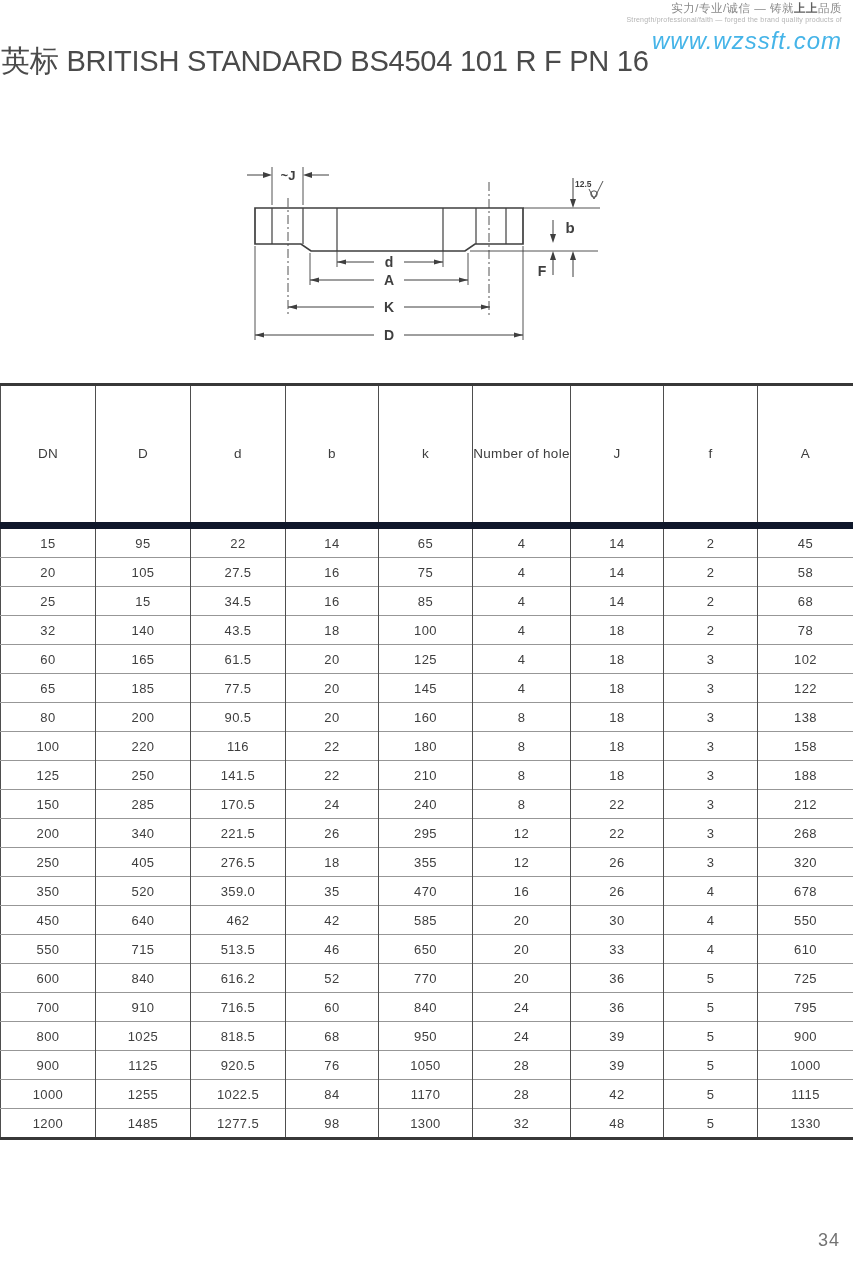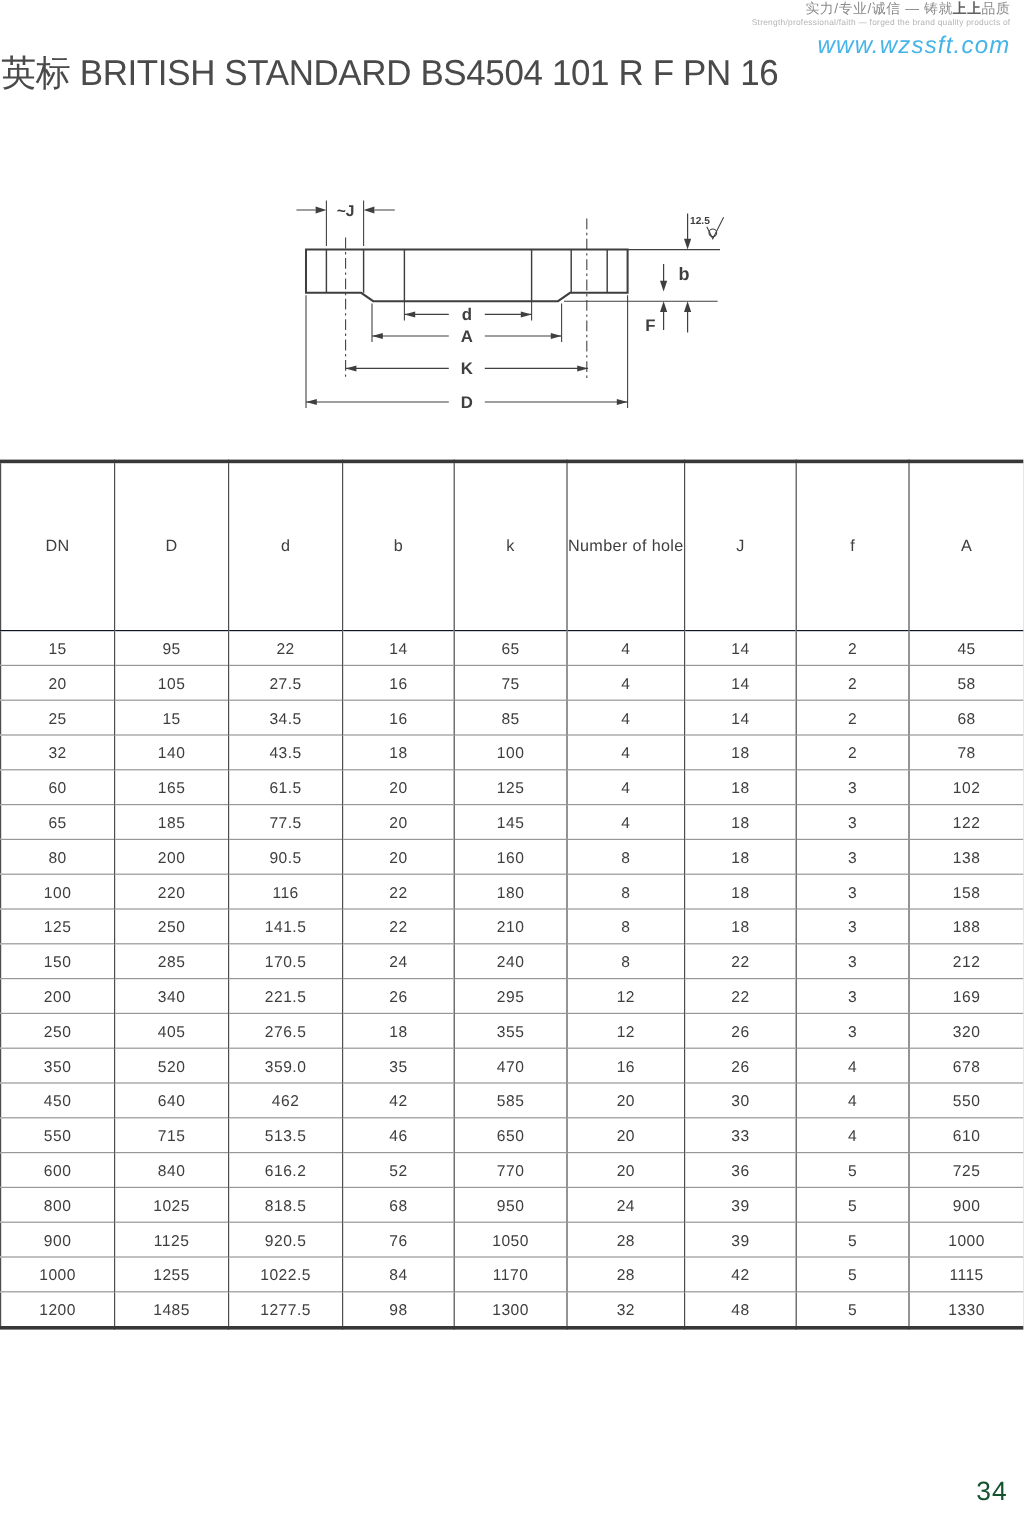--- a/index.html
+++ b/index.html
@@ -5,55 +5,55 @@
   html,body{margin:0;padding:0;background:#fff;}
   #page{
     position:relative;width:853px;height:1261px;background:#ffffff;overflow:hidden;
     font-family:"Liberation Sans",sans-serif;
   }
   
   .brand{position:absolute;top:2px;right:11px;text-align:right;line-height:1.15;}
   .tagline-cn{font-size:11.5px;color:#8a8a8a;letter-spacing:.5px;}
   .tagline-cn .bold{font-weight:bold;color:#606060;}
   .tagline-en{font-size:7px;color:#b4b4b4;letter-spacing:.2px;margin-top:1px;}
-  .website{font-size:20px;font-style:italic;letter-spacing:1px;margin-top:3px;color:#45b4e8;}
+  .website{font-size:24px;font-style:italic;letter-spacing:1px;margin-top:3px;color:#45b4e8;}
   
   .page-title{
     position:absolute;top:41px;left:1px;font-size:30px;color:#4a4a4a;
     letter-spacing:-.3px;white-space:nowrap;transform:scaleX(.97);transform-origin:left;
   }
   
   .diagram{position:absolute;left:0;top:140px;}
   .diagram text{fill:#3f3f3f;font-family:"Liberation Sans",sans-serif;font-weight:bold;}
   .outline{fill:none;stroke:#3f3f3f;stroke-width:1.7;}
   .inner{stroke:#3f3f3f;stroke-width:1.2;}
   .thin{stroke:#3f3f3f;stroke-width:.9;fill:none;}
   .dim{stroke:#3f3f3f;stroke-width:1;}
   .ctr{stroke:#3f3f3f;stroke-width:.9;stroke-dasharray:9 3 2 3;}
   .ah{fill:#3f3f3f;stroke:none;}
   
   .dim-table{
     position:absolute;top:383px;left:0;width:853px;border-collapse:collapse;table-layout:fixed;
     border-top:3px solid #383838;border-bottom:3px solid #383838;
     border-left:1px solid #4e4e4e;border-right:1px solid #4e4e4e;
   }
-  .dim-table thead tr{height:141px;border-bottom:1px solid #0f172a;}
+  .dim-table thead tr{height:141px;border-bottom:7px solid #0f172a;}
   .dim-table th{
     border-left:1px solid #4e4e4e;font-weight:normal;font-size:13.5px;color:#3e3e3e;
     text-align:center;vertical-align:middle;line-height:1.55;letter-spacing:.3px;padding:0;
   }
   .dim-table td{
     border-left:1px solid #4e4e4e;border-top:1px solid #979797;height:28px;
     text-align:center;vertical-align:middle;font-size:13px;color:#3e3e3e;
     letter-spacing:.4px;padding:0;
   }
   .dim-table tbody tr:first-child td{border-top:none;}
   .dim-table th:first-child,.dim-table td:first-child{border-left:none;}
   
-  .page-number{position:absolute;top:1230px;right:13px;font-size:22px;color:#14532d;letter-spacing:1px;}
+  .page-number{position:absolute;top:1230px;right:13px;font-size:18px;color:#737373;letter-spacing:1px;}
 </style>
 </head>
 <body>
 
 <div id="page">
 
   <div class="brand">
     <div class="tagline-cn"><span>实力/专业/诚信 — 铸就</span><span class="bold">上上</span><span>品质</span></div>
     <div class="tagline-en">Strength/professional/faith — forged the brand quality products of</div>
     <div class="website" style="color: rgb(69, 180, 232);">www.wzssft.com</div>
@@ -291,21 +291,21 @@
         </tr>
         <tr>
           <td>200</td>
           <td>340</td>
           <td>221.5</td>
           <td>26</td>
           <td>295</td>
           <td>12</td>
           <td>22</td>
           <td>3</td>
-          <td>169</td>
+          <td>268</td>
         </tr>
         <tr>
           <td>250</td>
           <td>405</td>
           <td>276.5</td>
           <td>18</td>
           <td>355</td>
           <td>12</td>
           <td>26</td>
           <td>3</td>
@@ -349,20 +349,31 @@
           <td>840</td>
           <td>616.2</td>
           <td>52</td>
           <td>770</td>
           <td>20</td>
           <td>36</td>
           <td>5</td>
           <td>725</td>
         </tr>
         <tr>
+          <td>700</td>
+          <td>910</td>
+          <td>716.5</td>
+          <td>60</td>
+          <td>840</td>
+          <td>24</td>
+          <td>36</td>
+          <td>5</td>
+          <td>795</td>
+        </tr>
+        <tr>
           <td>800</td>
           <td>1025</td>
           <td>818.5</td>
           <td>68</td>
           <td>950</td>
           <td>24</td>
           <td>39</td>
           <td>5</td>
           <td>900</td>
         </tr>

